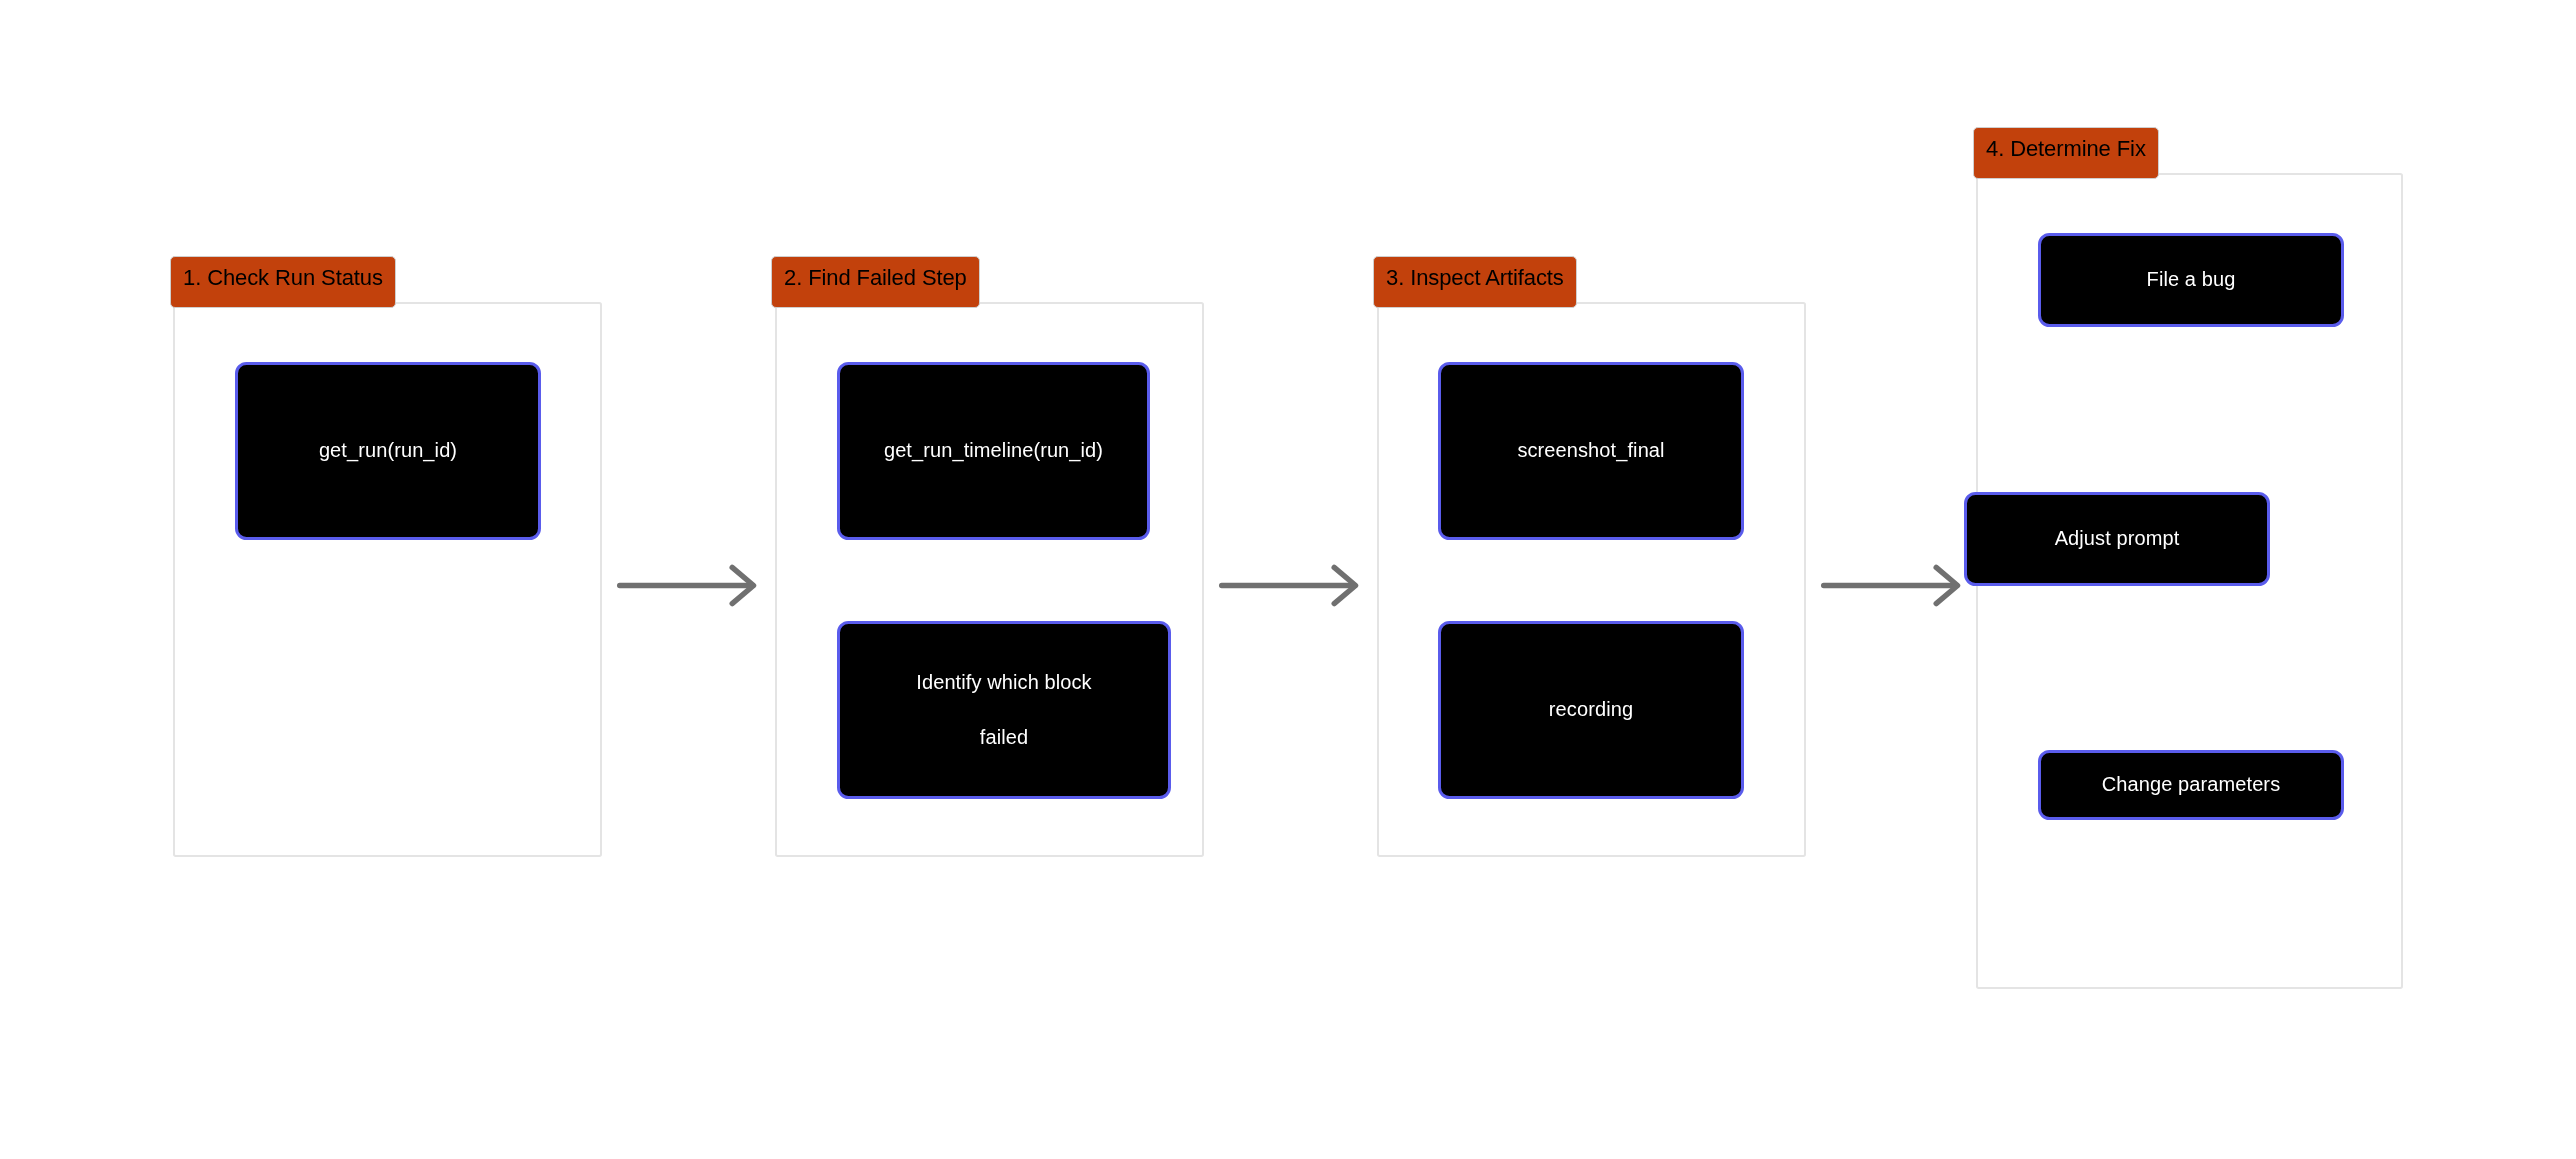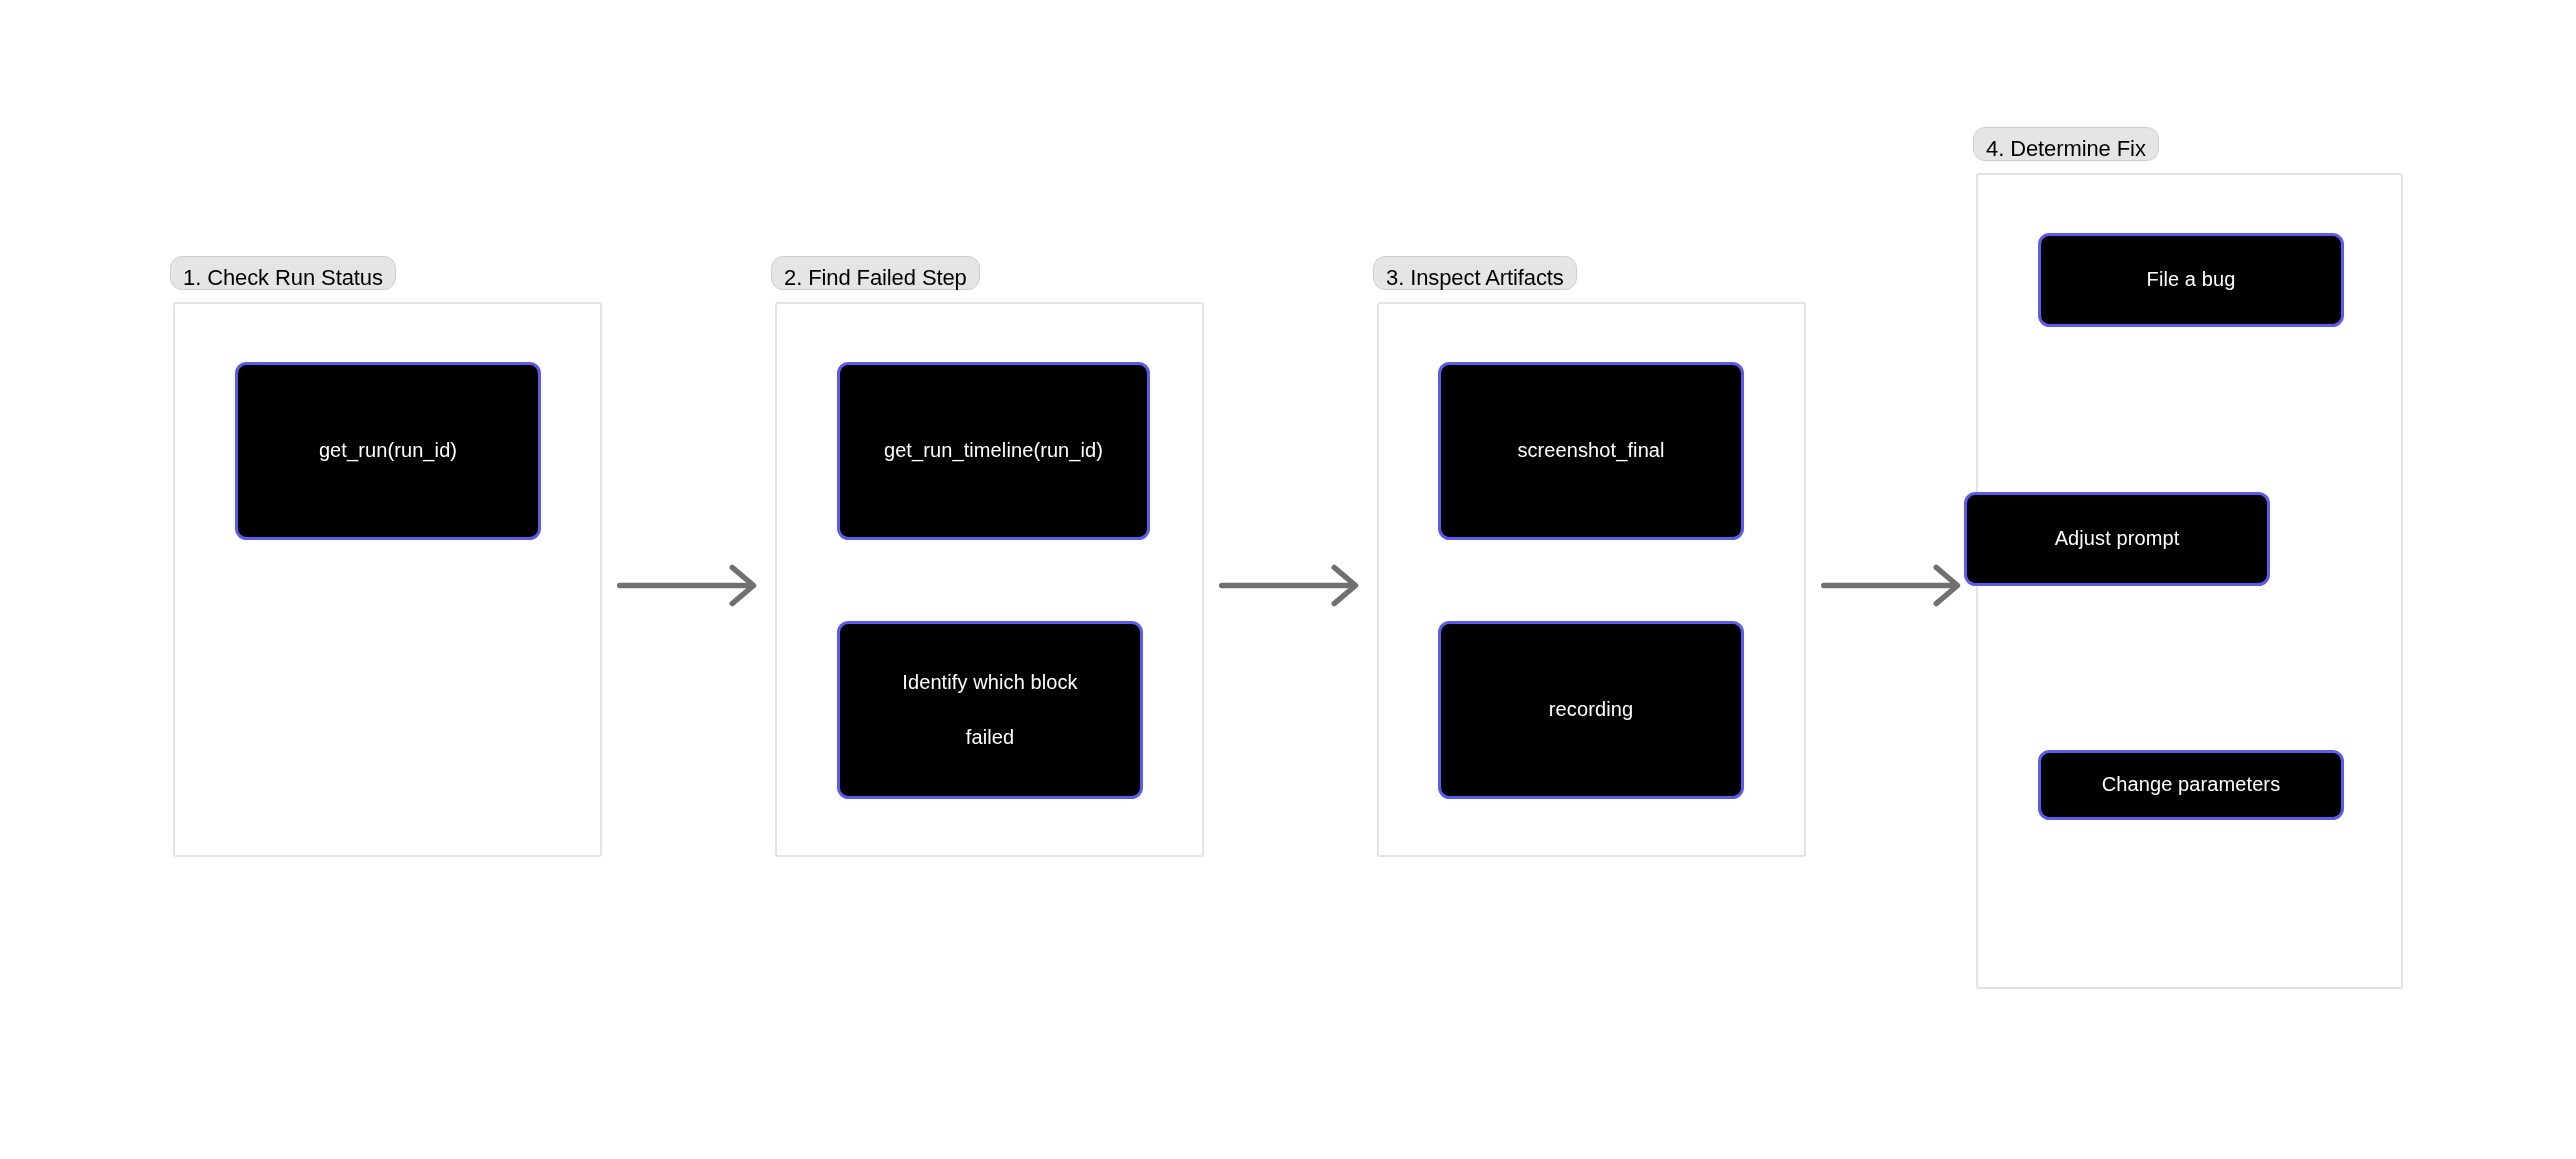--- a/index.html
+++ b/index.html
@@ -29,28 +29,28 @@
     position: absolute;
     box-sizing: border-box;
     background: #ffffff;
     border: 2px solid #e4e4e4;
     border-radius: 2.7px;
   }
 
   .cluster-label {
     position: absolute;
     box-sizing: border-box;
-    background: #e5e5e5;
+    background: #c2410c;
     border: 1.3px solid #cfcfcf;
-    border-radius: 12px;
+    border-radius: 5px;
     color: #000000;
     font-size: 22px;
     line-height: 1;
     letter-spacing: -0.1px;
-    padding: 10px 12px 0 12px;
+    padding: 10px 12px 18px 12px;
     white-space: nowrap;
     font-family: "Liberation Sans", sans-serif;
   }
 
   
   .node {
     position: absolute;
     box-sizing: border-box;
     background: #000000;
     border: 3.4px solid #5a5cec;
@@ -101,21 +101,21 @@
   </svg>
 
   <div class="cluster" style="left:775px; top:302px; width:429px; height:555px;"></div>
 
   <div class="cluster-label" style="left:771px; top:256px;">2. Find Failed Step</div>
 
   <div class="node" style="left:837px; top:362px; width:313px; height:178px;">
     <span>get_run_timeline(run_id)</span>
   </div>
 
-  <div class="node" style="left:837px; top:621px; width:306px; height:178px;">
+  <div class="node" style="left:837px; top:621px; width:334px; height:178px;">
     <span><span>Identify which block</span><br><span>failed</span></span>
   </div>
 
   <svg class="arrow" style="left:1219px; top:562px;" width="154" height="47" viewBox="0 0 230 70">
     <line x1="4" y1="35" x2="196" y2="35"></line>
     <polyline points="172,8 204,35 172,62"></polyline>
   </svg>
 
   <div class="cluster" style="left:1377px; top:302px; width:429px; height:555px;"></div>
 

